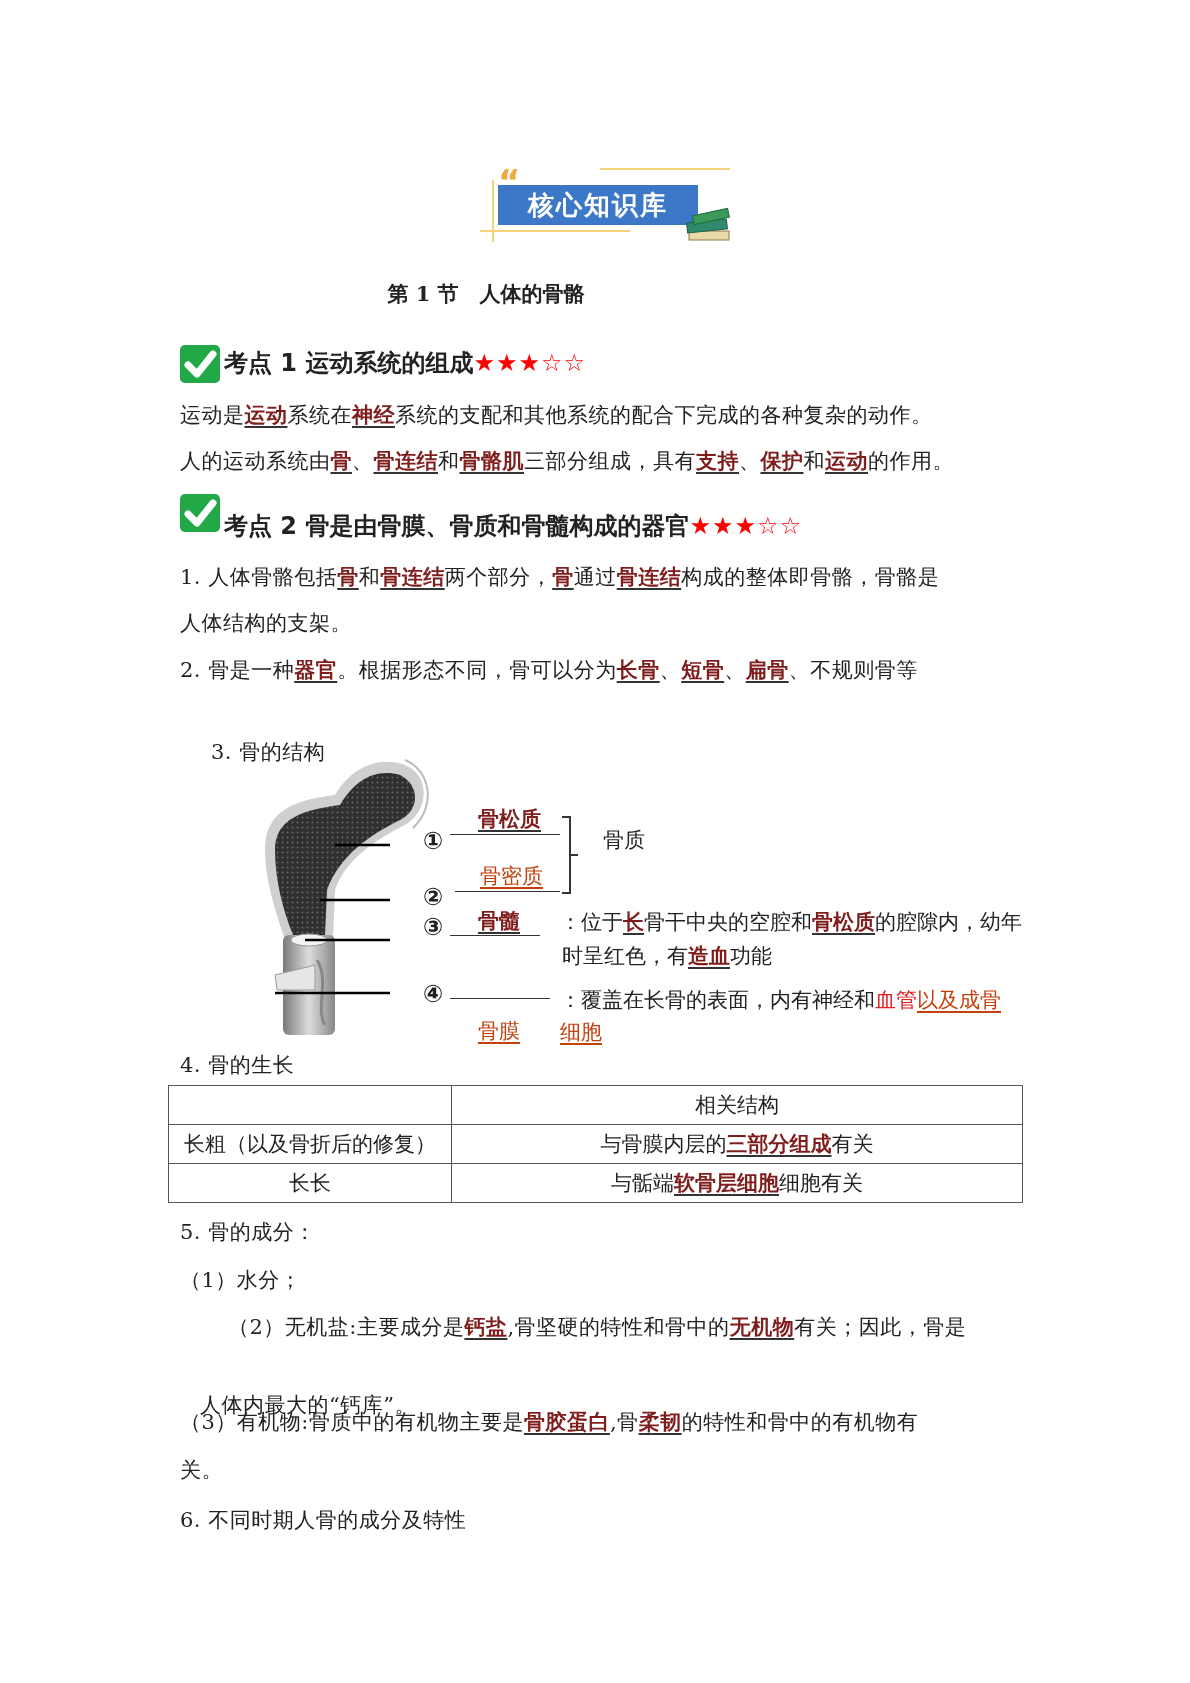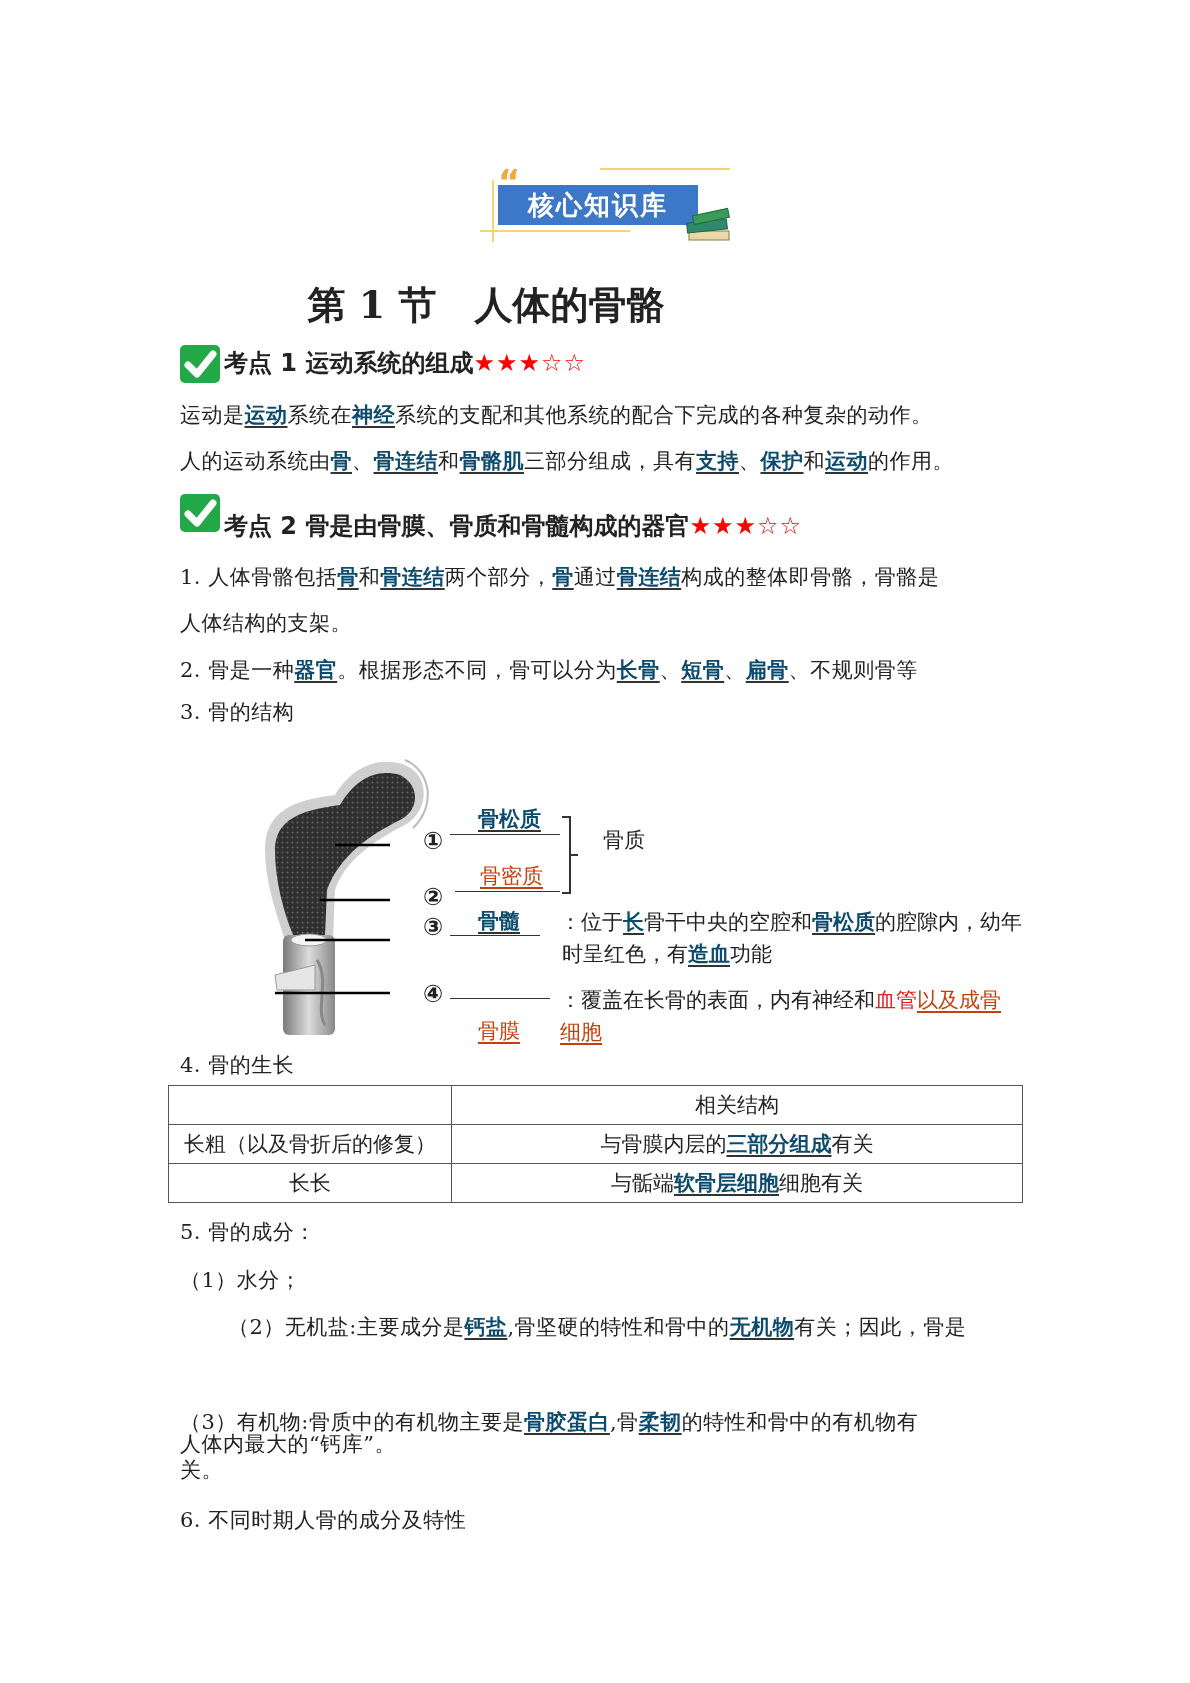--- a/index.html
+++ b/index.html
@@ -1,29 +1,29 @@
 <!DOCTYPE html>
 <html><head>
 <meta charset="utf-8">
 <style>
   html, body { margin: 0; padding: 0; background: #ffffff; }
   body { width: 1190px; height: 1683px; position: relative; overflow: hidden;
          font-family: "DejaVu Serif", "Liberation Serif", serif; color: #222; }
   .abs { position: absolute; }
   .line { position: absolute; left: 180px; font-size: 21px; line-height: 30px; white-space: nowrap; letter-spacing: 0.5px; }
-  .k { color: #0c4a6e; font-weight: bold; text-decoration: underline; text-decoration-color: #333; text-underline-offset: 4px; font-family: Liberation Sans, sans-serif; }
+  .k { color: #7f1d1d; font-weight: bold; text-decoration: underline; text-decoration-color: #333; text-underline-offset: 4px; font-family: Liberation Mono, monospace; }
   .kl { color: #c2410c; text-decoration: underline; text-underline-offset: 4px; }
   .banner-wrap { left: 480px; top: 160px; width: 260px; height: 85px; }
   .banner { position: absolute; left: 18px; top: 25px; width: 200px; height: 40px; background: #3d78c8; color: #fff;
             font-family: "DejaVu Sans", sans-serif; font-weight: bold; font-size: 26px; line-height: 40px; text-align: center; letter-spacing: 2px; }
   .banner-quote { position: absolute; left: 18px; top: 2px; font-size: 34px; font-weight: bold; color: #f2a93b; font-family: "DejaVu Sans", sans-serif; }
   .gold-h { position: absolute; height: 2px; background: #f4d37a; }
   .gold-v { position: absolute; width: 2px; background: #f4d37a; }
   .books { position: absolute; left: 205px; top: 45px; width: 50px; height: 38px; }
-  .title { left: 0; width: 972px; top: 280px; text-align: center; font-size: 38px; font-weight: bold; font-family: "DejaVu Serif", serif; }
+  .title { left: 0; width: 972px; top: 280px; text-align: center; font-size: 21px; font-weight: bold; font-family: "DejaVu Serif", serif; }
   .kp { position: absolute; left: 180px; font-family: "DejaVu Sans", sans-serif; font-weight: bold; font-size: 24px; line-height: 36px; white-space: nowrap; }
   .check { display: inline-block; width: 40px; height: 38px; background: #22a846; border-radius: 5px; vertical-align: middle; position: relative; margin-right: 4px; }
   .stars { color: #ff0000; letter-spacing: 1px; }
   .diagram { left: 255px; top: 750px; width: 200px; height: 290px; }
   .num { position: absolute; font-size: 24px; font-weight: bold; font-family: "DejaVu Sans", sans-serif; }
   .lbl { position: absolute; font-size: 21px; white-space: nowrap; }
   .hr { position: absolute; height: 1px; background: #333; }
   table.grow { position: absolute; left: 168px; top: 1085px; width: 855px; border-collapse: collapse; font-size: 21px; }
   table.grow td { border: 1.5px solid #555; height: 38px; text-align: center; padding: 0 6px; }
 </style>
@@ -69,21 +69,21 @@
 </div>
 
 <div class="line" style="top:562px;">
   <span>1. 人体骨骼包括</span><span class="k">骨</span><span>和</span><span class="k">骨连结</span><span>两个部分，</span><span class="k">骨</span><span>通过</span><span class="k">骨连结</span><span>构成的整体即骨骼，骨骼是</span>
 </div>
 <div class="line" style="top:608px;">人体结构的支架。</div>
 
 <div class="line" style="top:655px;">
   <span>2. 骨是一种</span><span class="k">器官</span><span>。根据形态不同，骨可以分为</span><span class="k">长骨</span><span>、</span><span class="k">短骨</span><span>、</span><span class="k">扁骨</span><span>、不规则骨等</span>
 </div>
-<div class="line" style="top:697px;">3. 骨的结构</div>
+<div class="line" style="top:737px;margin-left:31px;">3. 骨的结构</div>
 
 <svg class="abs diagram" viewBox="0 0 200 290">
   <defs>
     <pattern id="spongy" width="5" height="5" patternUnits="userSpaceOnUse">
       <rect width="5" height="5" fill="#2f2f2f"></rect>
         <circle cx="2.5" cy="2.5" r="1" fill="#666"></circle>
     </pattern>
     <linearGradient id="shaft" x1="0" x2="1">
       <stop offset="0" stop-color="#7a7a7a"></stop>
         <stop offset="0.5" stop-color="#dcdcdc"></stop>
@@ -151,18 +151,18 @@
     <td><span>与骺端</span><span class="k">软骨层细胞</span><span>细胞有关</span></td>
   </tr>
 </tbody>
   </table>
 
 <div class="line" style="top:1217px;">5. 骨的成分：</div>
 <div class="line" style="top:1265px;">（1）水分；</div>
 <div class="line" style="top:1312px;margin-left:48px;">
   <span>（2）无机盐:主要成分是</span><span class="k">钙盐</span><span>,骨坚硬的特性和骨中的</span><span class="k">无机物</span><span>有关；因此，骨是</span>
 </div>
-<div class="line" style="top:1429px;">人体内最大的“钙库”。</div>
+<div class="line" style="top:1390px;margin-left:20px;">人体内最大的“钙库”。</div>
 <div class="line" style="top:1407px;">
   <span>（3）有机物:骨质中的有机物主要是</span><span class="k">骨胶蛋白</span><span>,骨</span><span class="k">柔韧</span><span>的特性和骨中的有机物有</span>
 </div>
 <div class="line" style="top:1455px;">关。</div>
 <div class="line" style="top:1505px;">6. 不同时期人骨的成分及特性</div>
 
 </body></html>

